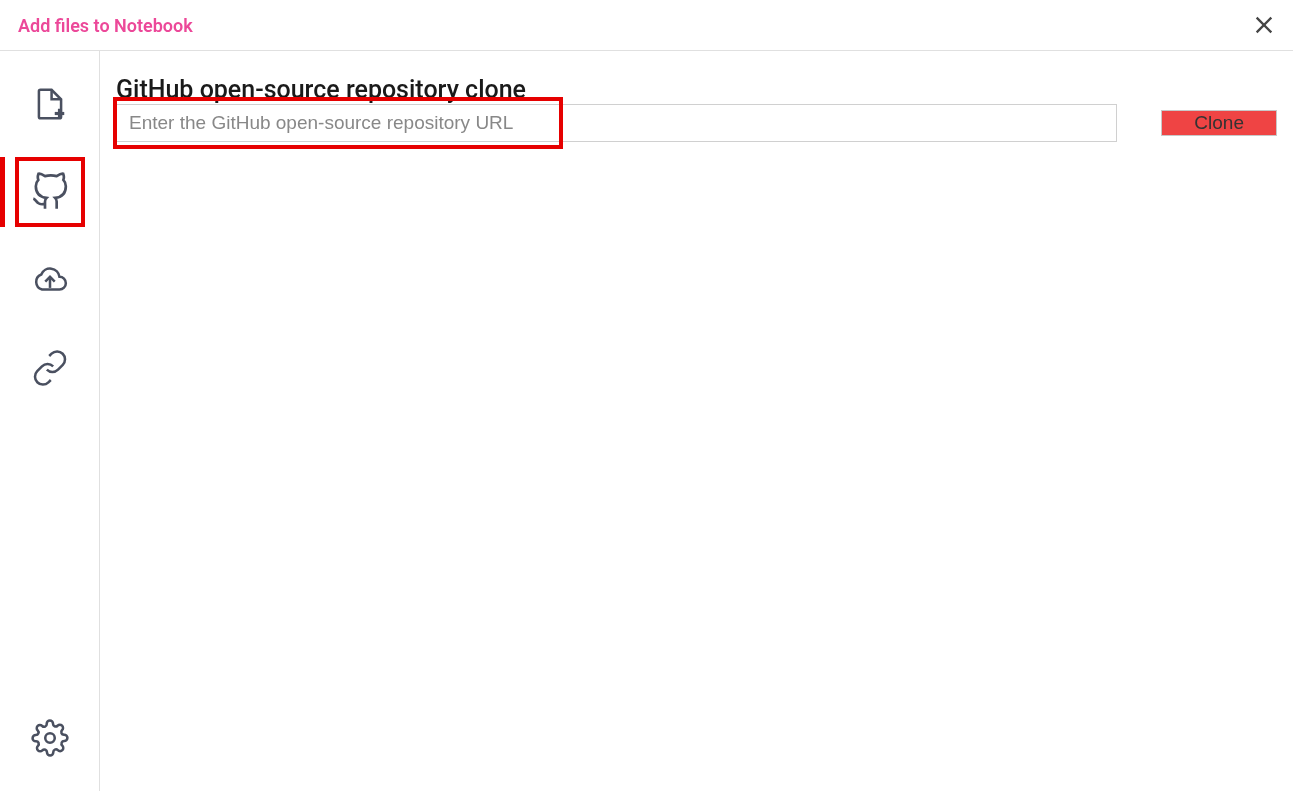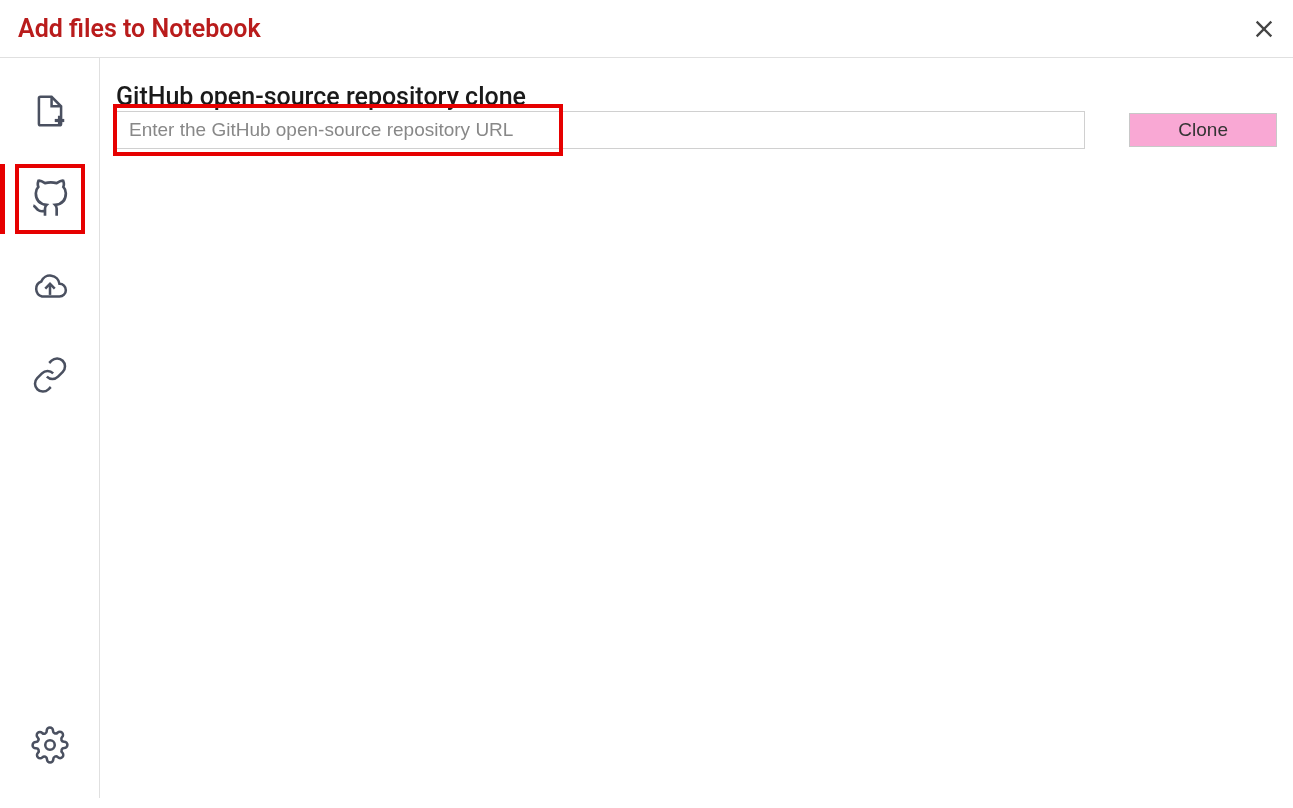--- a/index.html
+++ b/index.html
@@ -15,23 +15,23 @@
       overflow: hidden;
     }
     .header {
       display: flex;
       justify-content: space-between;
       align-items: center;
       padding: 14px 18px 14px 18px;
       border-bottom: 1px solid #e0e0e0;
     }
     .header-title {
-      font-size: 25px;
+      font-size: 18px;
       font-weight: 600;
-      color: #b91c1c;
+      color: #ec4899;
     }
     .close-btn {
       cursor: pointer;
       color: #444;
       display: flex;
       align-items: center;
       justify-content: center;
     }
     .close-btn svg {
       width: 22px;
@@ -124,24 +124,24 @@
     .input-highlight {
       position: absolute;
       top: -7px;
       left: -3px;
       width: 450px;
       height: 52px;
       border: 4px solid #e60000;
       pointer-events: none;
     }
     .clone-btn {
-      height: 34px;
-      padding: 0 48px;
+      height: 26px;
+      padding: 0 32px;
       border: 1px solid #c8c8c8;
-      background: #f9a8d4;
+      background: #ef4444;
       font-size: 19px;
       color: #333;
       cursor: pointer;
     }
   </style>
 </head>
 <body>
 
 <div class="header">
   <div class="header-title">Add files to Notebook</div>

